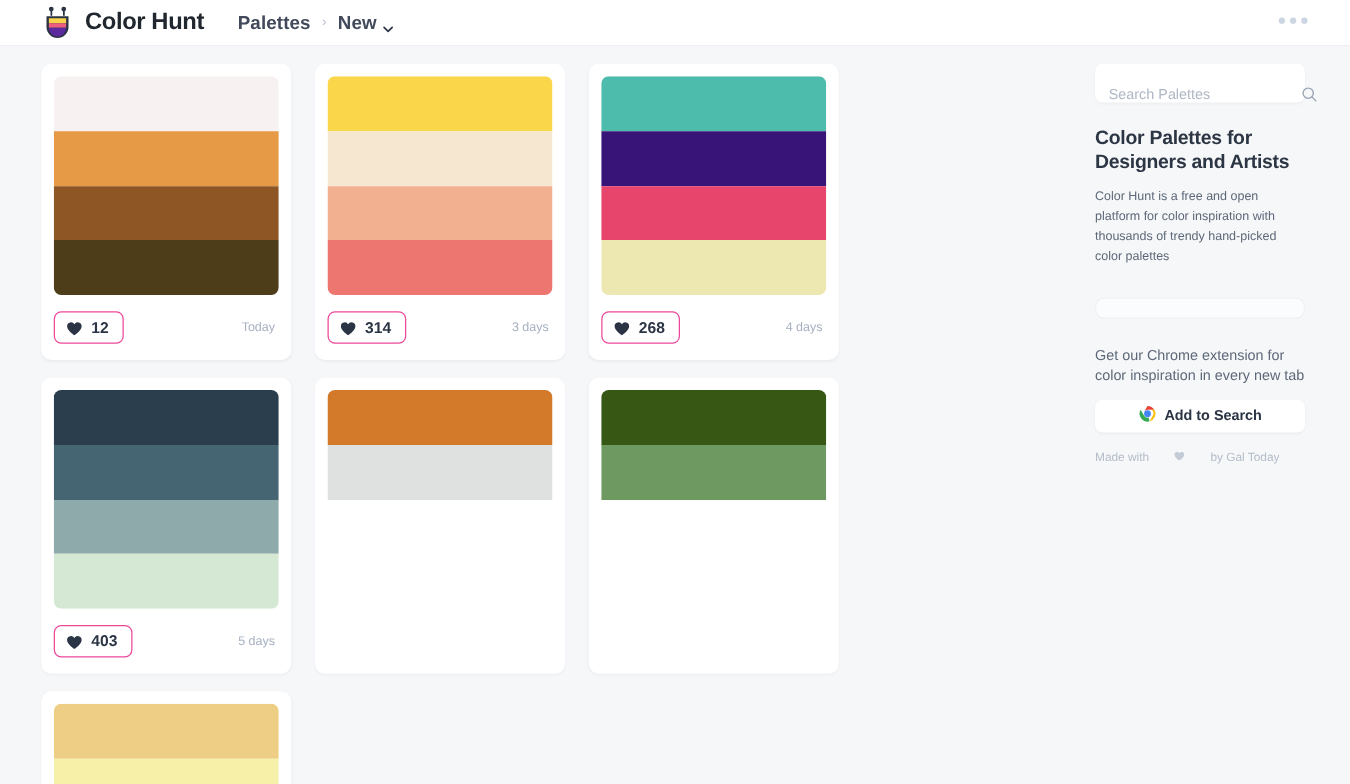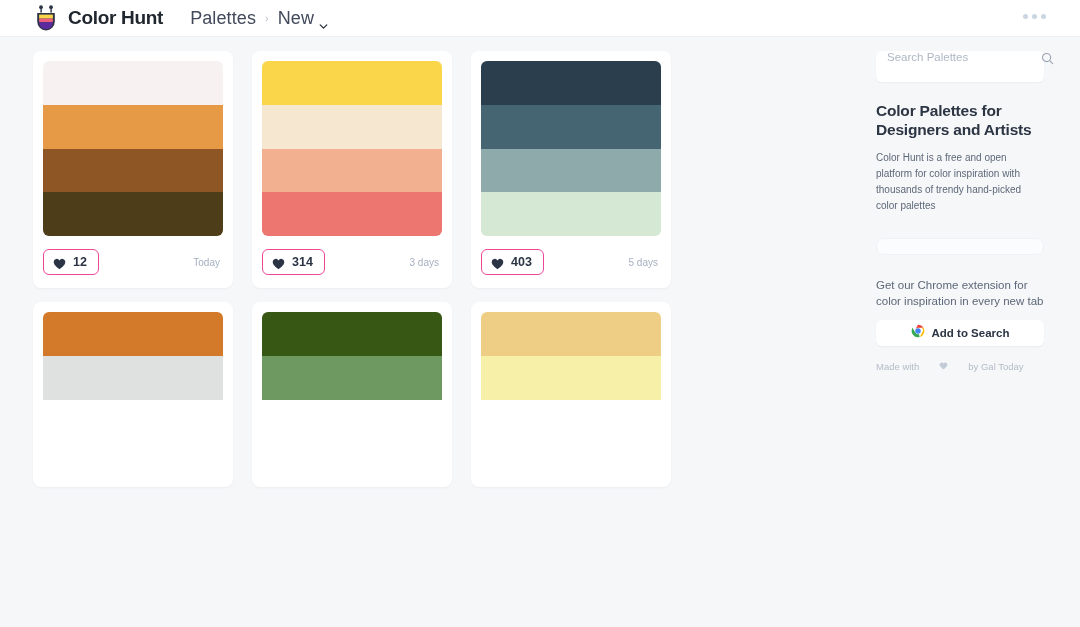--- a/index.html
+++ b/index.html
@@ -20,21 +20,21 @@
     border-bottom: 1px solid #eef0f3;
   }
   .brand { display: flex; align-items: center; margin-left: 33px; }
   .logo-wrap { width: 26px; height: 28px; position: relative; }
   .brand-name {
     font-size: 19px; font-weight: 700; color: #21272e;
     margin-left: 9px; letter-spacing: -0.3px;
   }
   .crumbs { display: flex; align-items: center; margin-left: 27px; }
   .crumb {
-    font-size: 18px; color: #41495a; font-weight: 400;
+    font-size: 15px; color: #41495a; font-weight: 700;
     cursor: pointer; letter-spacing: 0.1px;
   }
   .crumb-sep {
     font-size: 11px; color: #b6bdc9; margin: 0 9px;
   }
   .crumb-new { display: flex; align-items: center; gap: 5px; }
   .chev {
     width: 9px; height: 9px; position: relative; top: 1px;
   }
   .menu-dots {
@@ -83,21 +83,21 @@
   }
 
   
   .sidebar {
     position: absolute; top: 14px; left: 876px;
     width: 168px;
   }
   .search-box {
     height: 31px; background: #fff;
     border-radius: 6px;
-    display: flex; align-items: flex-start;
+    display: flex; align-items: flex-end;
     padding: 0 9px 0 11px;
     box-shadow: 0 1px 2px rgba(40,50,70,0.05);
   }
   .search-input {
     border: none; outline: none; background: transparent;
     flex: 1; font-size: 11.5px; color: #3c4椒556;
     font-family: "Liberation Sans", sans-serif;
   }
   .search-input::placeholder { color: #aeb7c4; }
   .search-icon { width: 13px; height: 13px; flex: none; cursor: pointer; }
@@ -207,20 +207,37 @@
             <span class="heart"><svg width="13" height="12" viewBox="0 0 14 13">
                 <path d="M7 12.1 C7 12.1 0.7 8.2 0.7 4.3 A3.4 3.4 0 0 1 7 2.6 A3.4 3.4 0 0 1 13.3 4.3 C13.3 8.2 7 12.1 7 12.1 Z" fill="#2b3444"></path>
               </svg></span>
             <span class="like-count">314</span>
           </div>
           <div class="card-date">3 days</div>
         </div>
       </div>
       <div class="card">
         <div class="swatches">
+          <div class="swatch" style="background: rgb(78, 188, 172);"></div>
+          <div class="swatch" style="background: rgb(56, 19, 120);"></div>
+          <div class="swatch" style="background: rgb(232, 69, 108);"></div>
+          <div class="swatch" style="background: rgb(237, 231, 177);"></div>
+        </div>
+        <div class="card-foot">
+          <div class="like-btn">
+            <span class="heart"><svg width="13" height="12" viewBox="0 0 14 13">
+                <path d="M7 12.1 C7 12.1 0.7 8.2 0.7 4.3 A3.4 3.4 0 0 1 7 2.6 A3.4 3.4 0 0 1 13.3 4.3 C13.3 8.2 7 12.1 7 12.1 Z" fill="#2b3444"></path>
+              </svg></span>
+            <span class="like-count">268</span>
+          </div>
+          <div class="card-date">4 days</div>
+        </div>
+      </div>
+      <div class="card">
+        <div class="swatches">
           <div class="swatch" style="background: rgb(43, 62, 78);"></div>
           <div class="swatch" style="background: rgb(69, 101, 115);"></div>
           <div class="swatch" style="background: rgb(143, 170, 171);"></div>
           <div class="swatch" style="background: rgb(213, 232, 212);"></div>
         </div>
         <div class="card-foot">
           <div class="like-btn">
             <span class="heart"><svg width="13" height="12" viewBox="0 0 14 13">
                 <path d="M7 12.1 C7 12.1 0.7 8.2 0.7 4.3 A3.4 3.4 0 0 1 7 2.6 A3.4 3.4 0 0 1 13.3 4.3 C13.3 8.2 7 12.1 7 12.1 Z" fill="#2b3444"></path>
               </svg></span>

